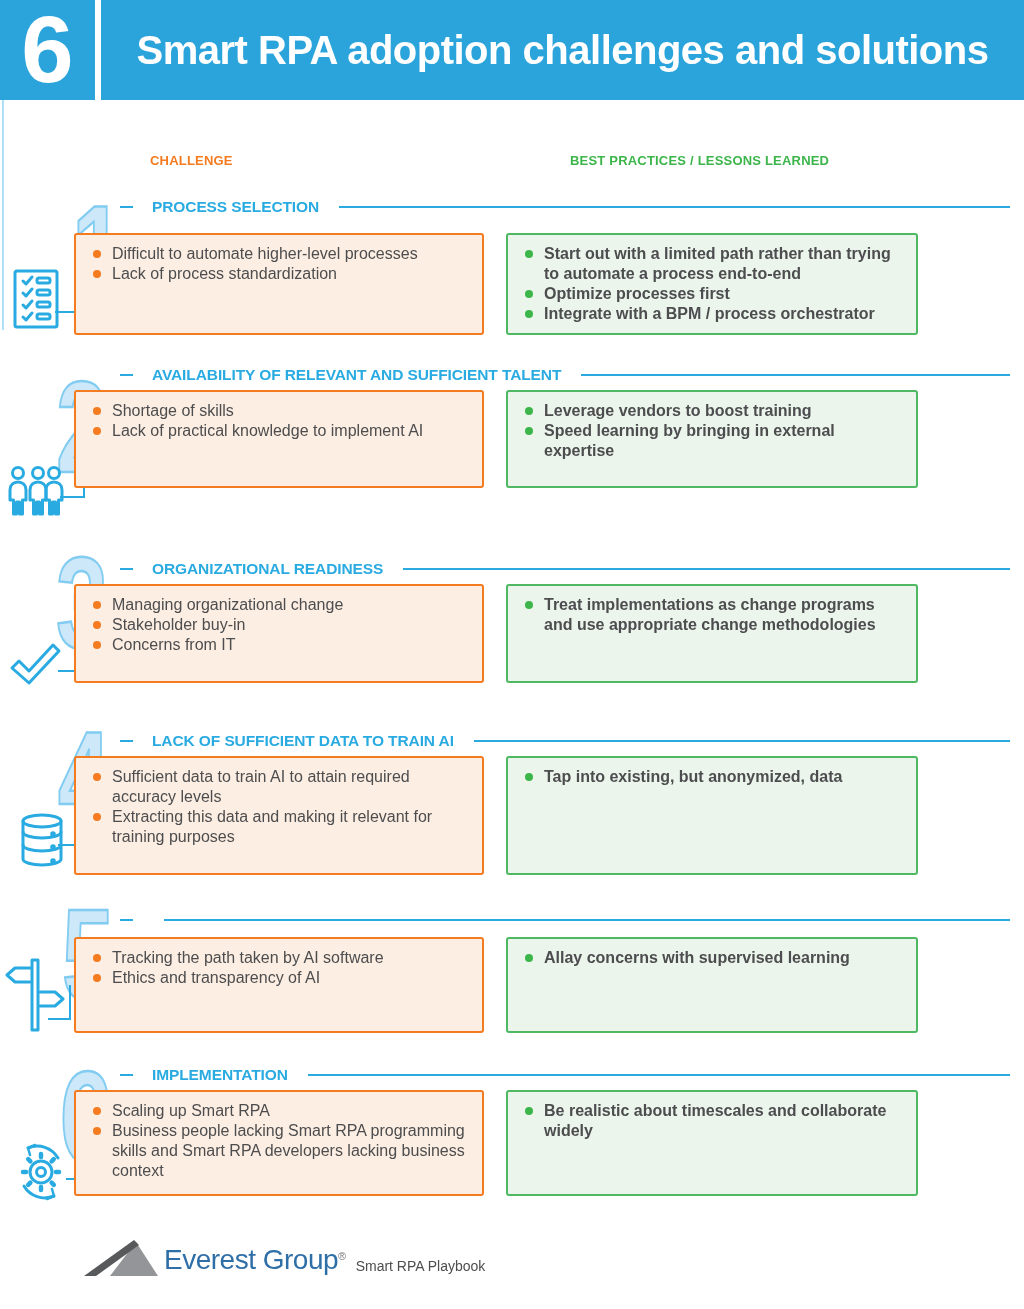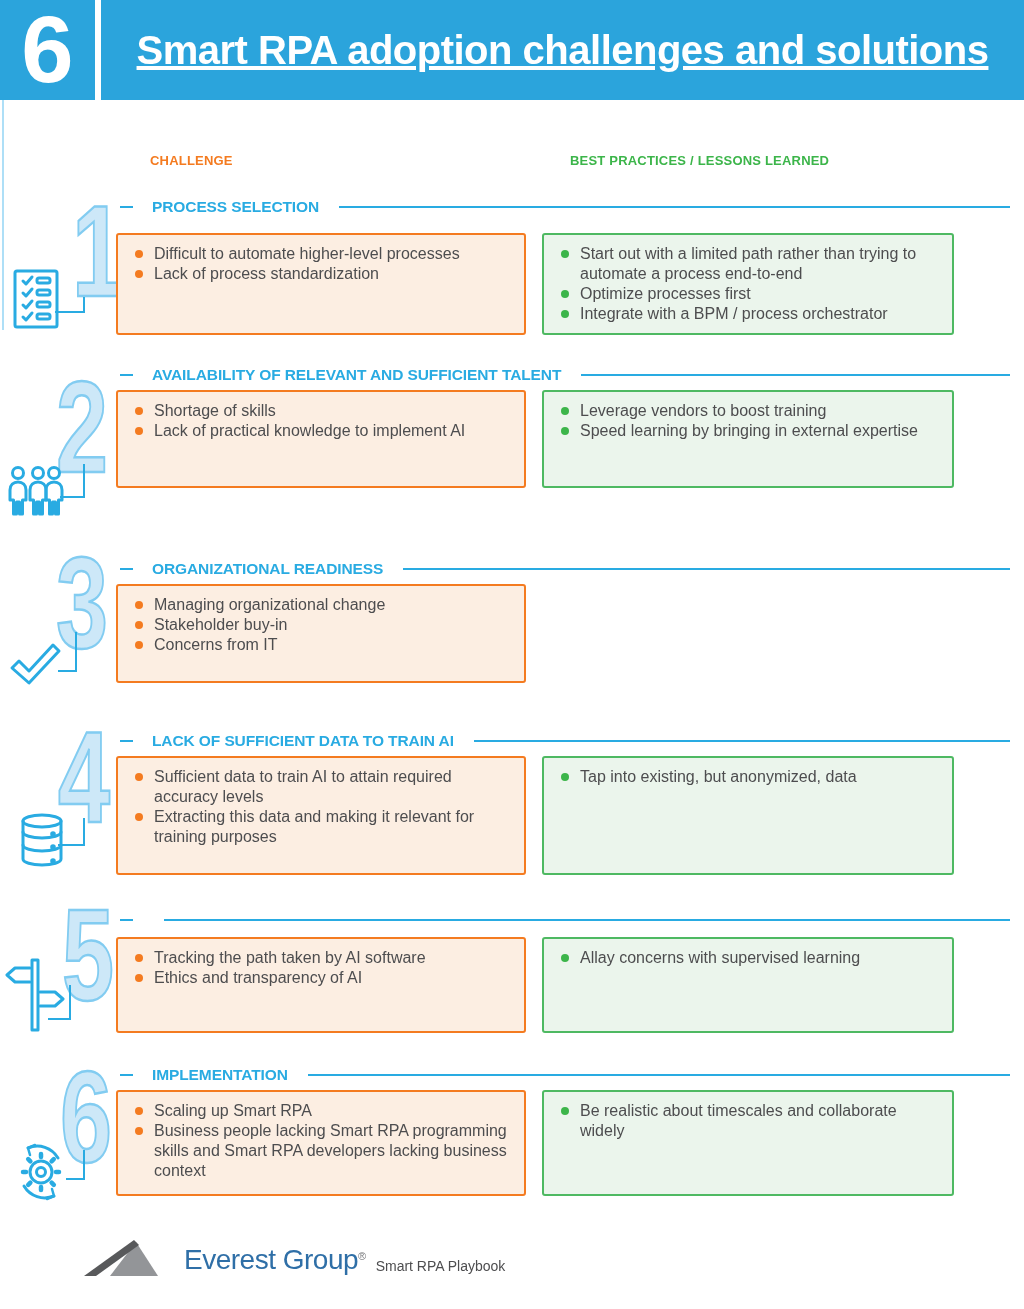--- a/index.html
+++ b/index.html
@@ -5,39 +5,39 @@
   html,body{margin:0;padding:0;background:#ffffff;}
   .page{position:relative;width:1024px;height:1309px;background:#ffffff;overflow:hidden;
         font-family:"Liberation Sans","DejaVu Sans",sans-serif;}
 
   
   .banner{position:absolute;top:0;left:0;width:1024px;height:100px;background:#2BA4DC;display:flex;}
   .banner-num{width:95px;display:flex;align-items:center;justify-content:center;
               color:#fff;font-size:94px;font-weight:700;line-height:1;}
   .banner-sep{width:6px;background:#ffffff;}
   .banner-title{flex:1;display:flex;align-items:center;justify-content:center;
-                color:#ffffff;font-size:40px;font-weight:700;letter-spacing:-0.5px;text-decoration:underline;}
+                color:#ffffff;font-size:40px;font-weight:700;letter-spacing:-0.5px;}
 
   .edge-line{position:absolute;left:2px;top:100px;height:230px;width:0;border-left:2px solid #AEDFF7;}
 
   
   .col-label{position:absolute;top:153px;font-size:13px;font-weight:700;letter-spacing:.2px;}
   .challenge-label{left:150px;color:#F47B20;}
   .bp-label{left:570px;color:#3CB54A;}
 
   
   .section{position:absolute;left:0;width:1024px;}
   .sec-head{display:flex;align-items:center;margin-left:120px;margin-right:14px;height:22px;}
   .sec-dash{width:13px;border-top:2px solid #29ABE2;margin-right:15px;}
   .sec-title{margin:4px;font-size:15.5px;font-weight:700;color:#29ABE2;white-space:nowrap;letter-spacing:-0.1px;}
   .sec-rule{flex:1;border-top:2px solid #29ABE2;margin-left:16px;}
-  .boxes{display:flex;margin-left:116px;gap:16px;}
+  .boxes{display:flex;margin-left:74px;gap:22px;}
   .box{box-sizing:border-box;border-radius:3px;padding:9px 12px;}
   .box.challenge{width:410px;border:2px solid #F47B20;background:#FCEEE2;}
-  .box.bp{width:412px;border:2px solid #4EB962;background:#EBF5EC;}
+  .box.bp{width:412px;border:2px solid #4EB962;background:#EBF5EC;font-weight:bold;}
   .box ul{list-style:none;margin:0;padding:0;}
   .box li{position:relative;padding-left:24px;font-size:16px;line-height:20px;color:#4D4D4F;}
   .box li::before{content:"";position:absolute;left:5px;top:6px;width:8px;height:8px;border-radius:50%;}
   .challenge li::before{background:#F47B20;}
   .bp li::before{background:#3CB54A;}
 
   .s1{top:196px}.s1 .boxes{margin-top:15px}.s1 .box{min-height:98px}
   .s2{top:364px}.s2 .boxes{margin-top:4px}.s2 .box{min-height:98px}
   .s3{top:558px}.s3 .boxes{margin-top:4px}.s3 .box{min-height:99px}
   .s4{top:730px}.s4 .boxes{margin-top:4px}.s4 .box{min-height:119px}
@@ -66,21 +66,21 @@
   .icon{position:absolute;stroke:#29ABE2;fill:none;stroke-width:3;stroke-linecap:round;stroke-linejoin:round;}
   .i1{left:12px;top:268px}
   .i2{left:8px;top:460px}
   .i3{left:8px;top:640px}
   .i4{left:20px;top:812px}
   .i5{left:5px;top:958px}
   .i6{left:12px;top:1138px}
 
   
   .footer{position:absolute;left:84px;top:1232px;display:flex;align-items:flex-end;}
-  .logo-text{font-size:28px;color:#2F6FA7;margin-left:24px;letter-spacing:-0.5px;line-height:1;padding-bottom:3px;}
+  .logo-text{font-size:28px;color:#2F6FA7;margin-left:4px;letter-spacing:-0.5px;line-height:1;padding-bottom:3px;}
   .logo-reg{font-size:11px;color:#77787B;vertical-align:9px;}
   .caption{font-size:14px;color:#4D4D4F;margin-left:10px;line-height:1;padding-bottom:4px;}
 </style>
 </head>
 <body>
 
 <div class="page">
 
   <header class="banner">
     <div class="banner-num">6</div>
@@ -225,20 +225,25 @@
       <span class="sec-rule"></span>
     </div>
     <div class="boxes">
       <div class="box challenge">
           <ul>
         <li>Managing organizational change</li>
         <li>Stakeholder buy-in</li>
         <li>Concerns from IT</li>
       </ul>
         </div>
+      <div class="box bp">
+          <ul>
+        <li>Treat implementations as change programs and use appropriate change methodologies</li>
+      </ul>
+        </div>
     </div>
   </section>
 
   <section class="section s4">
     <div class="sec-head">
       <span class="sec-dash"></span>
       <h3 class="sec-title">LACK OF SUFFICIENT DATA TO TRAIN AI</h3>
       <span class="sec-rule"></span>
     </div>
     <div class="boxes">

